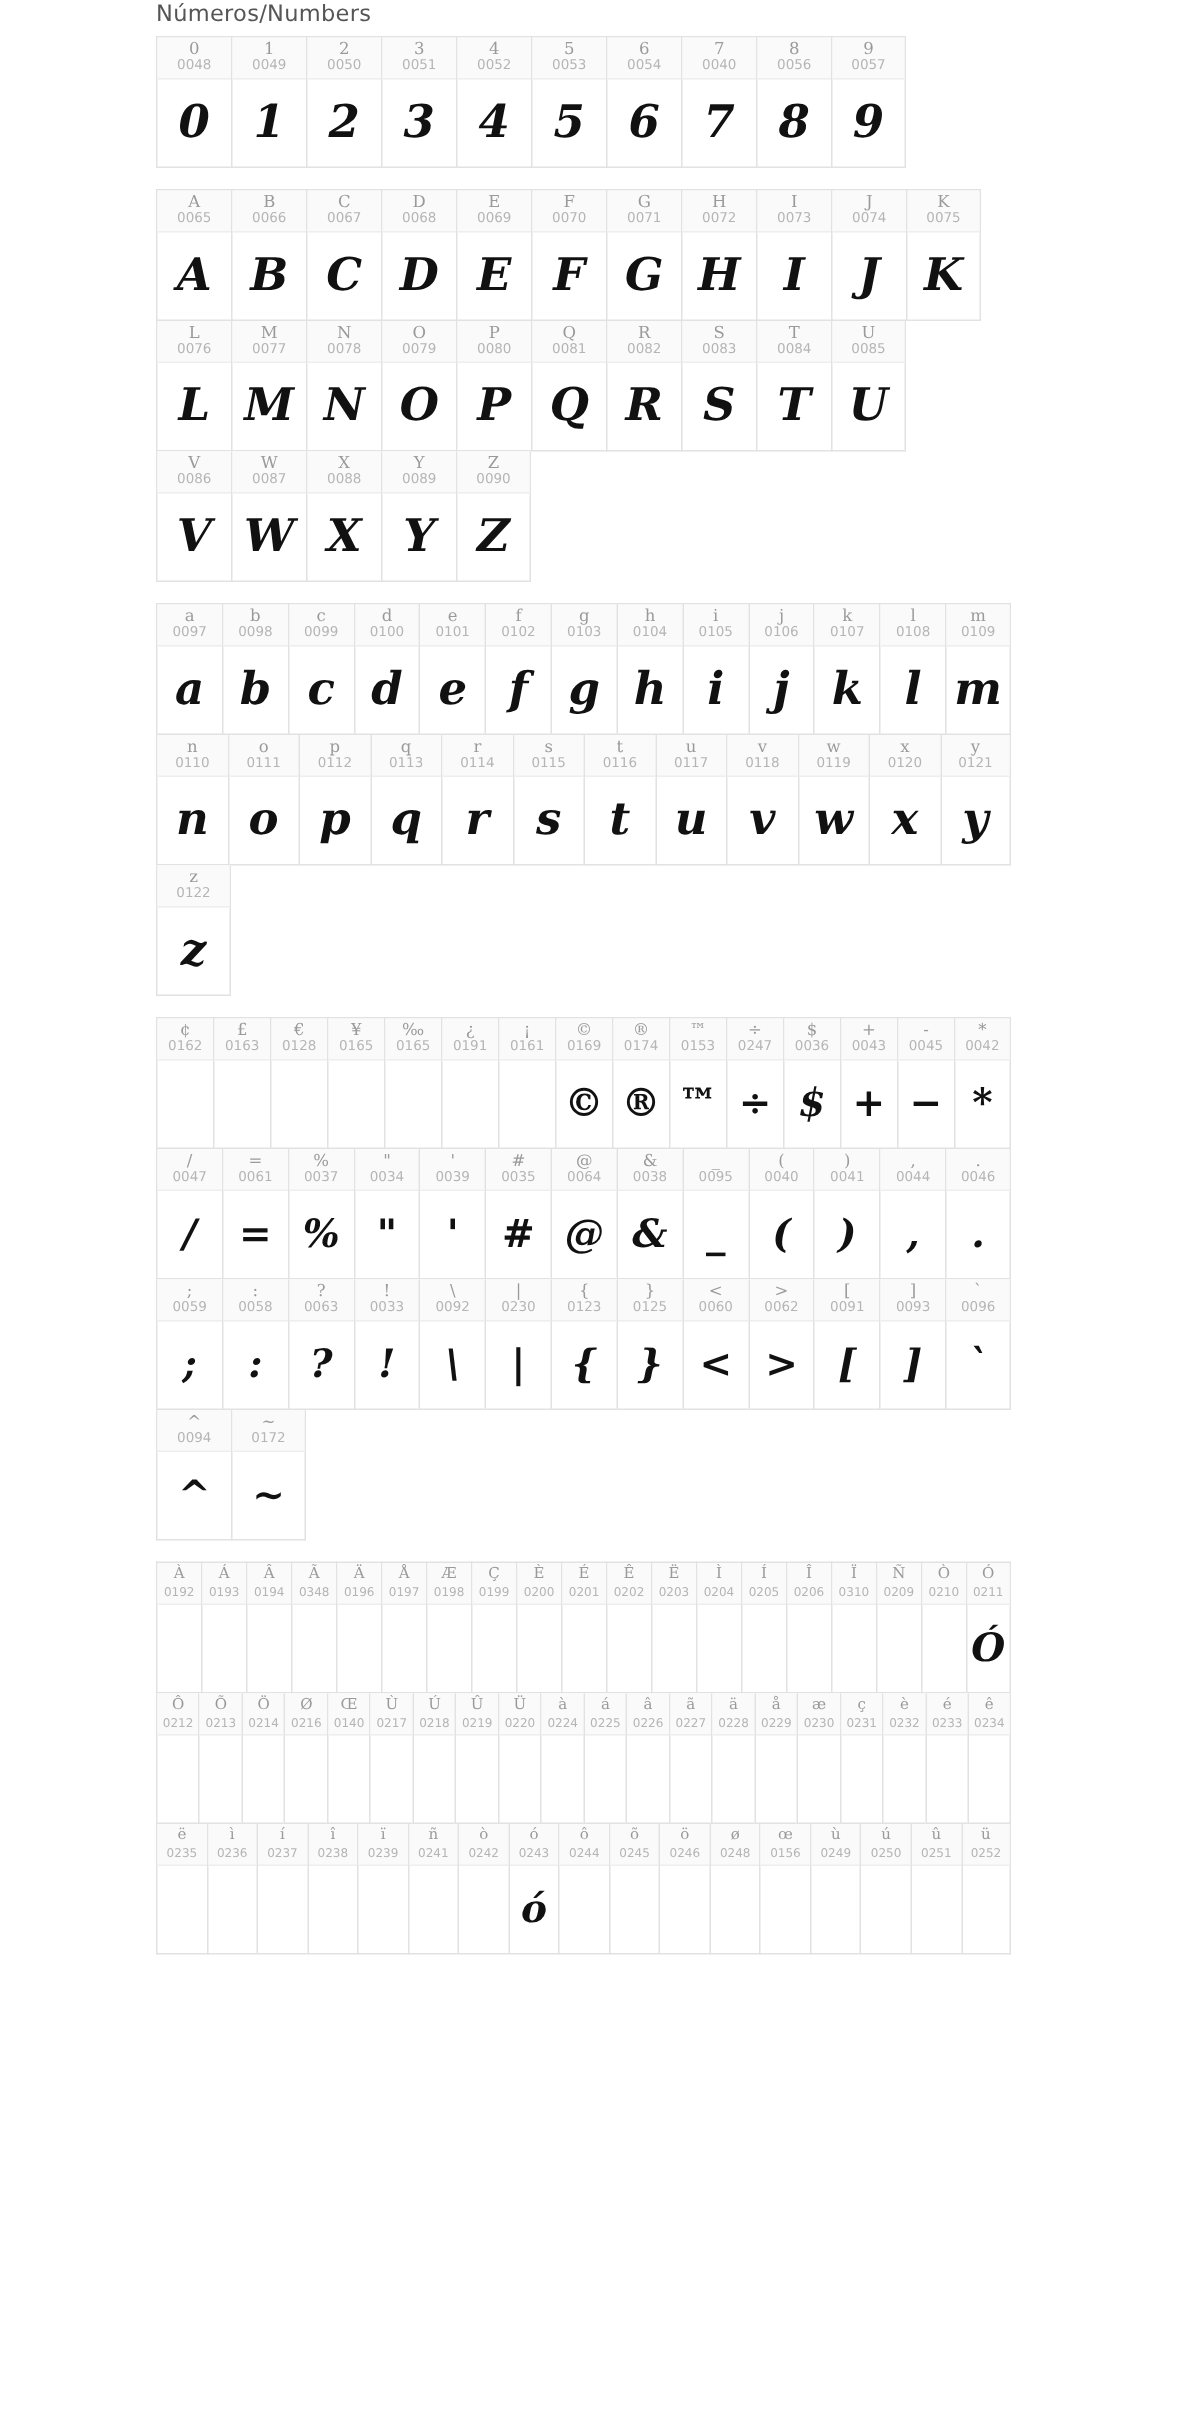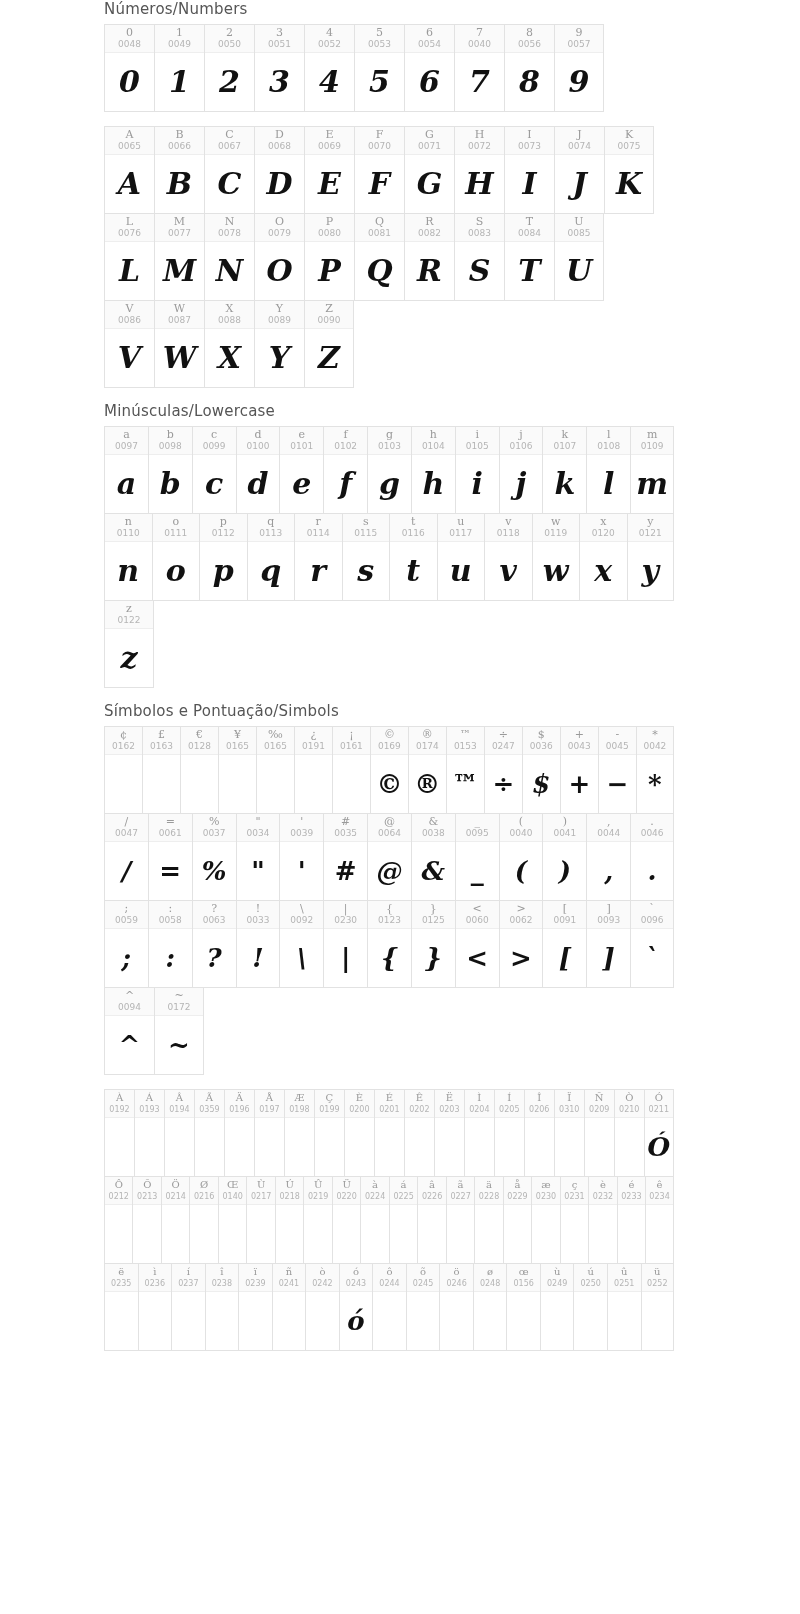--- a/index.html
+++ b/index.html
@@ -350,21 +350,20 @@
               <div class="hdr">
                 <span class="ch">Z</span>
                 <span class="code">0090</span>
               </div>
               <div class="glyph">Z</div>
             </div>
           </div>
         </div>
       </div>
       <div class="section">
-        <div class="section-title">Minúsculas/Lowercase</div>
         <div class="grid" style="display: block;">
           <div class="row">
             <div class="cell">
               <div class="hdr">
                 <span class="ch">a</span>
                 <span class="code">0097</span>
               </div>
               <div class="glyph">a</div>
             </div>
             <div class="cell">
@@ -543,21 +542,20 @@
               <div class="hdr">
                 <span class="ch">z</span>
                 <span class="code">0122</span>
               </div>
               <div class="glyph">z</div>
             </div>
           </div>
         </div>
       </div>
       <div class="section">
-        <div class="section-title">Símbolos e Pontuação/Simbols</div>
         <div class="grid symbols" style="display: block;">
           <div class="row">
             <div class="cell empty">
               <div class="hdr">
                 <span class="ch">¢</span>
                 <span class="code">0162</span>
               </div>
               <div class="glyph"></div>
             </div>
             <div class="cell empty">
@@ -883,21 +881,21 @@
             <div class="cell empty">
               <div class="hdr">
                 <span class="ch">Â</span>
                 <span class="code">0194</span>
               </div>
               <div class="glyph"></div>
             </div>
             <div class="cell empty">
               <div class="hdr">
                 <span class="ch">Ã</span>
-                <span class="code">0359</span>
+                <span class="code">0348</span>
               </div>
               <div class="glyph"></div>
             </div>
             <div class="cell empty">
               <div class="hdr">
                 <span class="ch">Ä</span>
                 <span class="code">0196</span>
               </div>
               <div class="glyph"></div>
             </div>

